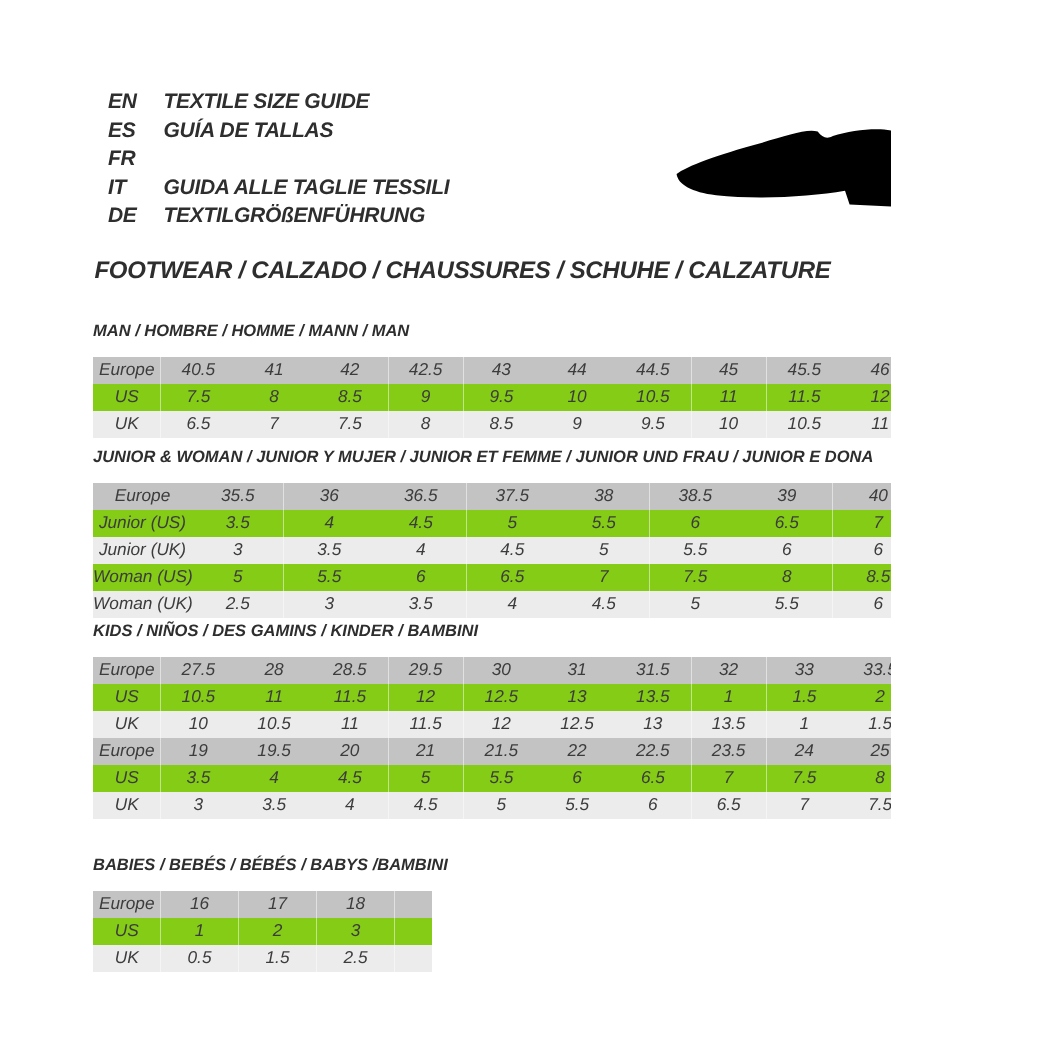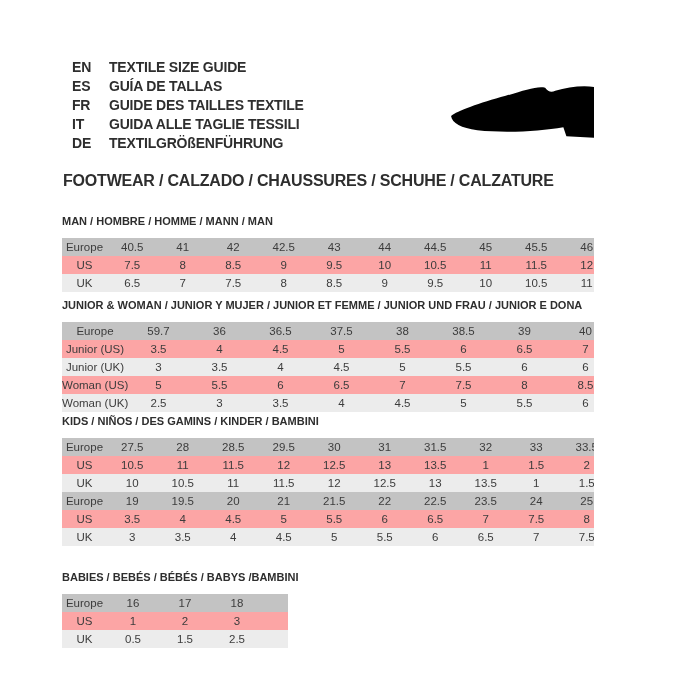--- a/index.html
+++ b/index.html
@@ -4,20 +4,21 @@
 <style>
   html, body { margin: 0; padding: 0; background: #ffffff; }
   .page {
     position: relative;
     width: 594px;
     height: 700px;
     background: #ffffff;
     font-family: "Liberation Sans", sans-serif;
     color: #3a3a3a;
     overflow: hidden;
+    font-style: italic;
   }
 
   
   .lang-block { position: absolute; left: 72px; top: 58px; }
   .lang-row {
     display: flex;
     font-weight: 700;
     font-size: 14px;
     line-height: 19px;
     color: #2e2e2e;
@@ -64,39 +65,38 @@
   table.size-table td {
     height: 18px;
     padding: 0;
     text-align: center;
     white-space: nowrap;
     overflow: hidden;
   }
   td.cell-label { text-align: left; padding-left: 7px; }
   tr.row-head  { background: var(--hdr-gray, #c3c3c3); }
   tr.row-alt   { background: var(--alt-gray, #ececec); }
-  tr.row-plain { background: #fca5a5; }
+  tr.row-plain { background: #84cc16; }
 </style>
 </head>
 <body>
 
 <div class="page">
 
   <div class="lang-block">
       <div class="lang-row">
         <span class="lang-code">EN</span>
         <span class="lang-text">TEXTILE SIZE GUIDE</span>
       </div>
       <div class="lang-row">
         <span class="lang-code">ES</span>
         <span class="lang-text">GUÍA DE TALLAS</span>
       </div>
       <div class="lang-row">
         <span class="lang-code">FR</span>
-        <span class="lang-text">GUIDE DES TAILLES TEXTILE</span>
       </div>
       <div class="lang-row">
         <span class="lang-code">IT</span>
         <span class="lang-text">GUIDA ALLE TAGLIE TESSILI</span>
       </div>
       <div class="lang-row">
         <span class="lang-code">DE</span>
         <span class="lang-text">TEXTILGRÖßENFÜHRUNG</span>
       </div>
     </div>
@@ -196,21 +196,21 @@
             <col style="width: 61px;">
             <col style="width: 61px;">
             <col style="width: 61px;">
             <col style="width: 61px;">
             <col style="width: 61px;">
             <col style="width: 24px;">
           </colgroup>
           <tbody>
             <tr class="row-head">
               <td class="cell-label">Europe</td>
-              <td class="cell-val">59.7</td>
+              <td class="cell-val">35.5</td>
               <td class="cell-val">36</td>
               <td class="cell-val">36.5</td>
               <td class="cell-val">37.5</td>
               <td class="cell-val">38</td>
               <td class="cell-val">38.5</td>
               <td class="cell-val">39</td>
               <td class="cell-val">40</td>
               <td class="cell-filler"></td>
             </tr>
             <tr class="row-plain">

